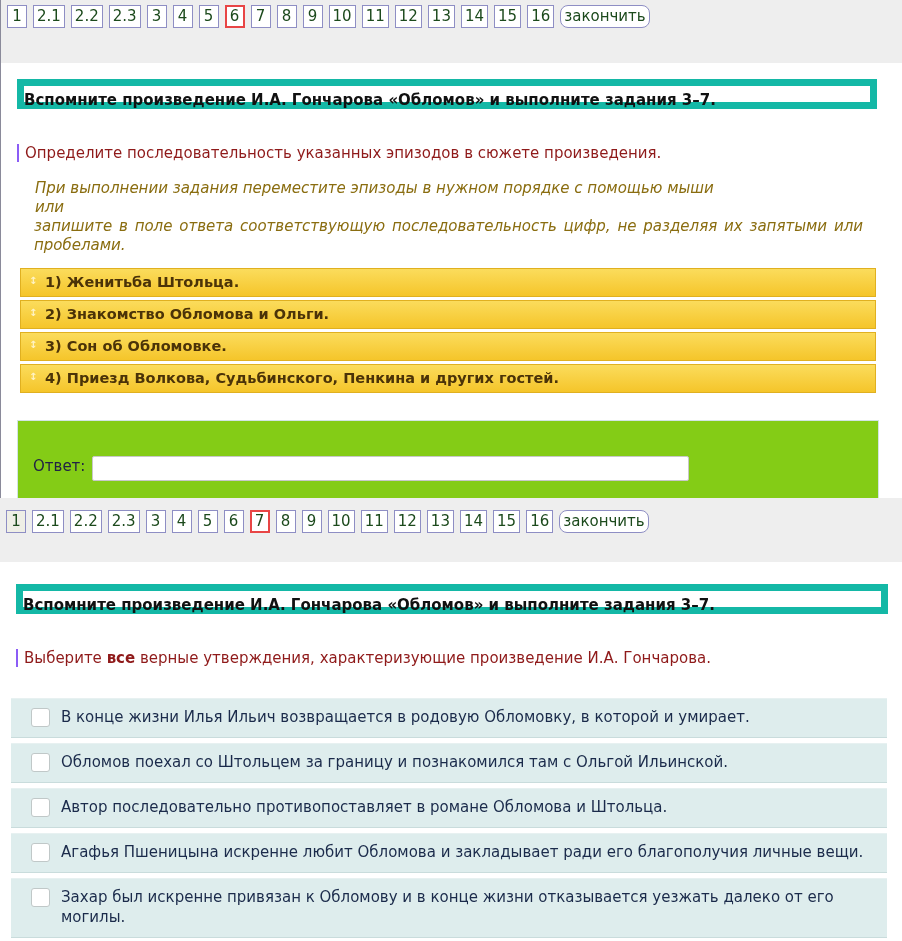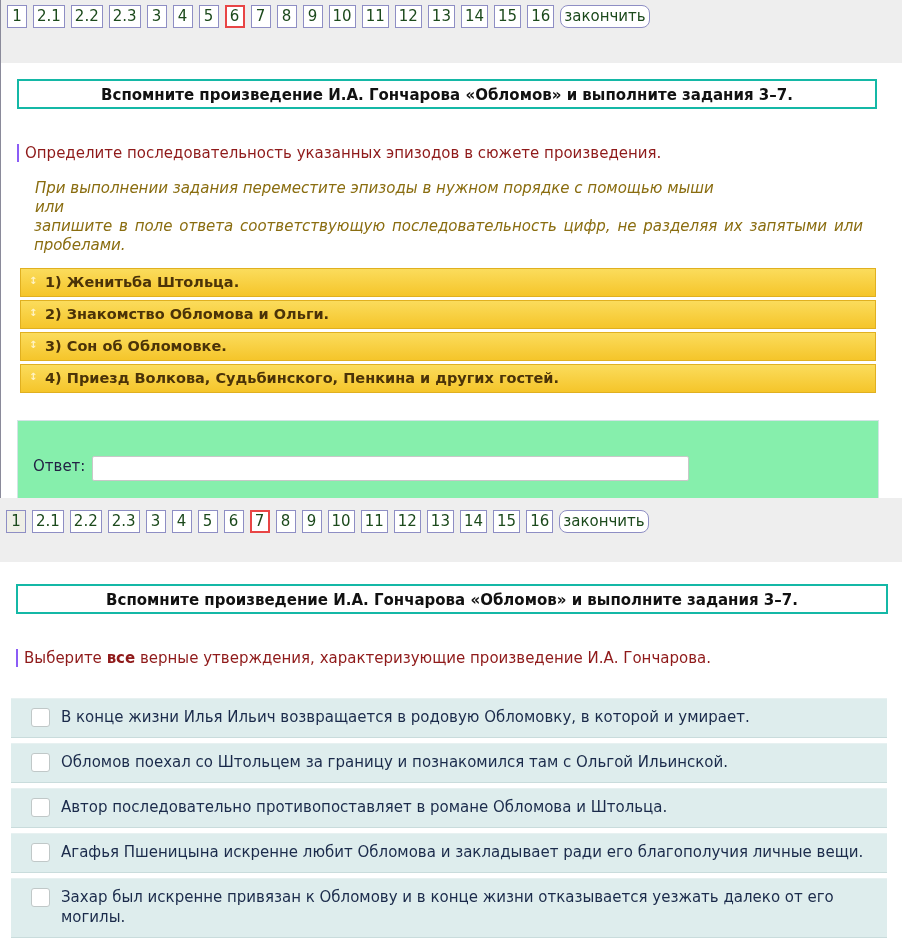--- a/index.html
+++ b/index.html
@@ -34,24 +34,24 @@
     font-size: 15px; line-height: 21px;
     text-align: center;
     cursor: pointer;
   }
   .nav-btn.visited { background: #efefe6; }
   .nav-btn.current { border: 2px solid #e84545; line-height: 19px; }
   .nav-btn.finish { padding: 0 3px; border-radius: 8px; }
 
   .task-title {
     position: absolute; left: 16px; width: 860px; height: 30px;
-    border: 2px solid #14b8a6;
+    border: 7px solid #14b8a6;
     background: #ffffff;
     font-weight: bold; font-size: 15px; color: #111111;
-    text-align: center; line-height: 28px;
+    text-align: left; line-height: 28px;
   }
   #panel-top .task-title { top: 79px; }
   #panel-bottom .task-title { top: 86px; width: 872px; left: 16px; }
 
   .question {
     position: absolute; left: 16px;
     border-left: 2px solid #8b5cf6;
     padding-left: 6px;
     color: #8f1a1a; font-size: 15px; line-height: 18px;
   }
@@ -74,21 +74,21 @@
     color: #4b3308; font-weight: bold; font-size: 14.5px;
     line-height: 27px; padding-left: 24px; position: relative;
     cursor: move;
   }
   .sort-item .handle {
     position: absolute; left: 8px; top: -2px; font-size: 10px; color: #fff4c8;
   }
 
   .answer-box {
     position: absolute; left: 16px; top: 420px; width: 862px; height: 78px;
-    background: #86efac; border: 1px solid #d2e4e4; border-bottom: none;
+    background: #84cc16; border: 1px solid #d2e4e4; border-bottom: none;
   }
   .answer-label {
     position: absolute; left: 15px; top: 36px;
     font-size: 15px; color: #222244;
   }
   .answer-input {
     position: absolute; left: 74px; top: 35px; width: 597px; height: 25px;
     border: 1px solid #c8c8c8; background: #ffffff; border-radius: 2px;
   }
 

